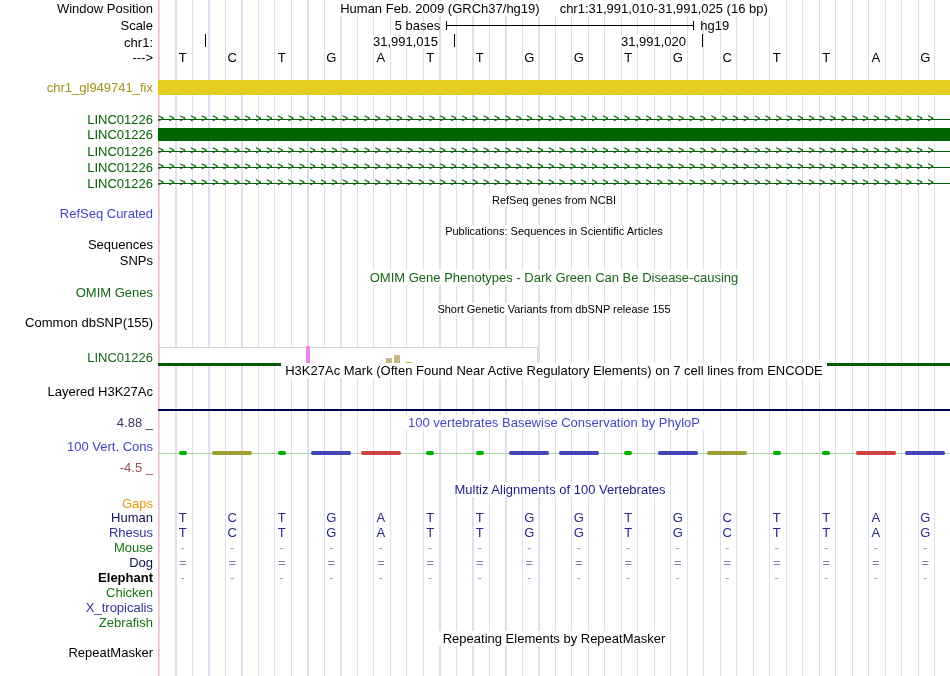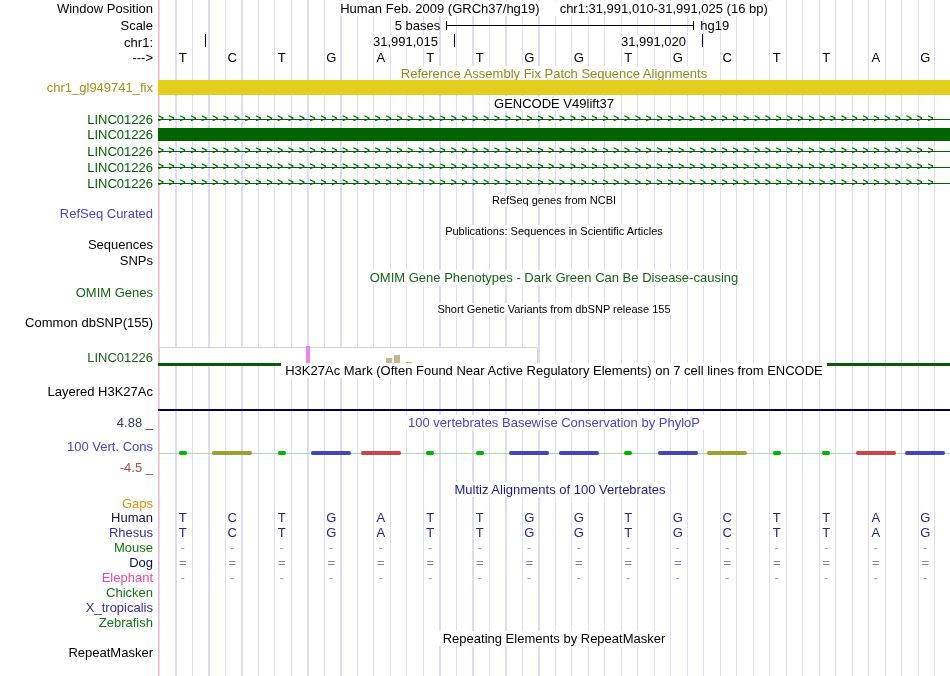--- a/index.html
+++ b/index.html
@@ -95,25 +95,23 @@
       <div class="base-cell">G</div>
       <div class="base-cell">T</div>
       <div class="base-cell">G</div>
       <div class="base-cell">C</div>
       <div class="base-cell">T</div>
       <div class="base-cell">T</div>
       <div class="base-cell">A</div>
       <div class="base-cell">G</div>
     </div>
 
-  <div class="center-title t-olive" style="top:67px"><span>Reference Assembly Fix Patch Sequence Alignments</span></div>
   <div class="gutter-label" style="top: 81px; color: rgb(163, 147, 27);" id="fix-label">chr1_gl949741_fix</div>
   <div class="abs" id="fix-bar" style="background: rgb(227, 205, 31);"></div>
 
-  <div class="center-title" style="top:97px"><span>GENCODE V49lift37</span></div>
   <div id="gencode-rows">
       <div class="gutter-label" style="top: 113px; color: rgb(0, 100, 0);">LINC01226</div>
       <div class="arrowline" style="top: 113px;">&gt;&gt;&gt;&gt;&gt;&gt;&gt;&gt;&gt;&gt;&gt;&gt;&gt;&gt;&gt;&gt;&gt;&gt;&gt;&gt;&gt;&gt;&gt;&gt;&gt;&gt;&gt;&gt;&gt;&gt;&gt;&gt;&gt;&gt;&gt;&gt;&gt;&gt;&gt;&gt;&gt;&gt;&gt;&gt;&gt;&gt;&gt;&gt;&gt;&gt;&gt;&gt;&gt;&gt;&gt;&gt;&gt;&gt;&gt;&gt;&gt;&gt;&gt;&gt;&gt;&gt;&gt;&gt;&gt;&gt;&gt;&gt;</div>
       <div class="gutter-label" style="top: 128px; color: rgb(0, 100, 0);">LINC01226</div>
       <div class="abs" id="exon-bar"></div>
       <div class="gutter-label" style="top: 145px; color: rgb(0, 100, 0);">LINC01226</div>
       <div class="arrowline" style="top: 145px;">&gt;&gt;&gt;&gt;&gt;&gt;&gt;&gt;&gt;&gt;&gt;&gt;&gt;&gt;&gt;&gt;&gt;&gt;&gt;&gt;&gt;&gt;&gt;&gt;&gt;&gt;&gt;&gt;&gt;&gt;&gt;&gt;&gt;&gt;&gt;&gt;&gt;&gt;&gt;&gt;&gt;&gt;&gt;&gt;&gt;&gt;&gt;&gt;&gt;&gt;&gt;&gt;&gt;&gt;&gt;&gt;&gt;&gt;&gt;&gt;&gt;&gt;&gt;&gt;&gt;&gt;&gt;&gt;&gt;&gt;&gt;&gt;</div>
       <div class="gutter-label" style="top: 161px; color: rgb(0, 100, 0);">LINC01226</div>
       <div class="arrowline" style="top: 161px;">&gt;&gt;&gt;&gt;&gt;&gt;&gt;&gt;&gt;&gt;&gt;&gt;&gt;&gt;&gt;&gt;&gt;&gt;&gt;&gt;&gt;&gt;&gt;&gt;&gt;&gt;&gt;&gt;&gt;&gt;&gt;&gt;&gt;&gt;&gt;&gt;&gt;&gt;&gt;&gt;&gt;&gt;&gt;&gt;&gt;&gt;&gt;&gt;&gt;&gt;&gt;&gt;&gt;&gt;&gt;&gt;&gt;&gt;&gt;&gt;&gt;&gt;&gt;&gt;&gt;&gt;&gt;&gt;&gt;&gt;&gt;&gt;</div>
       <div class="gutter-label" style="top: 177px; color: rgb(0, 100, 0);">LINC01226</div>
@@ -260,21 +258,21 @@
         <div class="base-cell">=</div>
         <div class="base-cell">=</div>
         <div class="base-cell">=</div>
         <div class="base-cell">=</div>
         <div class="base-cell">=</div>
         <div class="base-cell">=</div>
         <div class="base-cell">=</div>
         <div class="base-cell">=</div>
         <div class="base-cell">=</div>
       </div>
-      <div class="gutter-label" style="top: 571px; color: #ec4899;">Elephant</div>
+      <div class="gutter-label" style="top: 571px; color: #000000; font-weight: bold;">Elephant</div>
       <div class="base-row" style="top: 571px; color: rgb(154, 154, 206);">
         <div class="base-cell">-</div>
         <div class="base-cell">-</div>
         <div class="base-cell">-</div>
         <div class="base-cell">-</div>
         <div class="base-cell">-</div>
         <div class="base-cell">-</div>
         <div class="base-cell">-</div>
         <div class="base-cell">-</div>
         <div class="base-cell">-</div>

